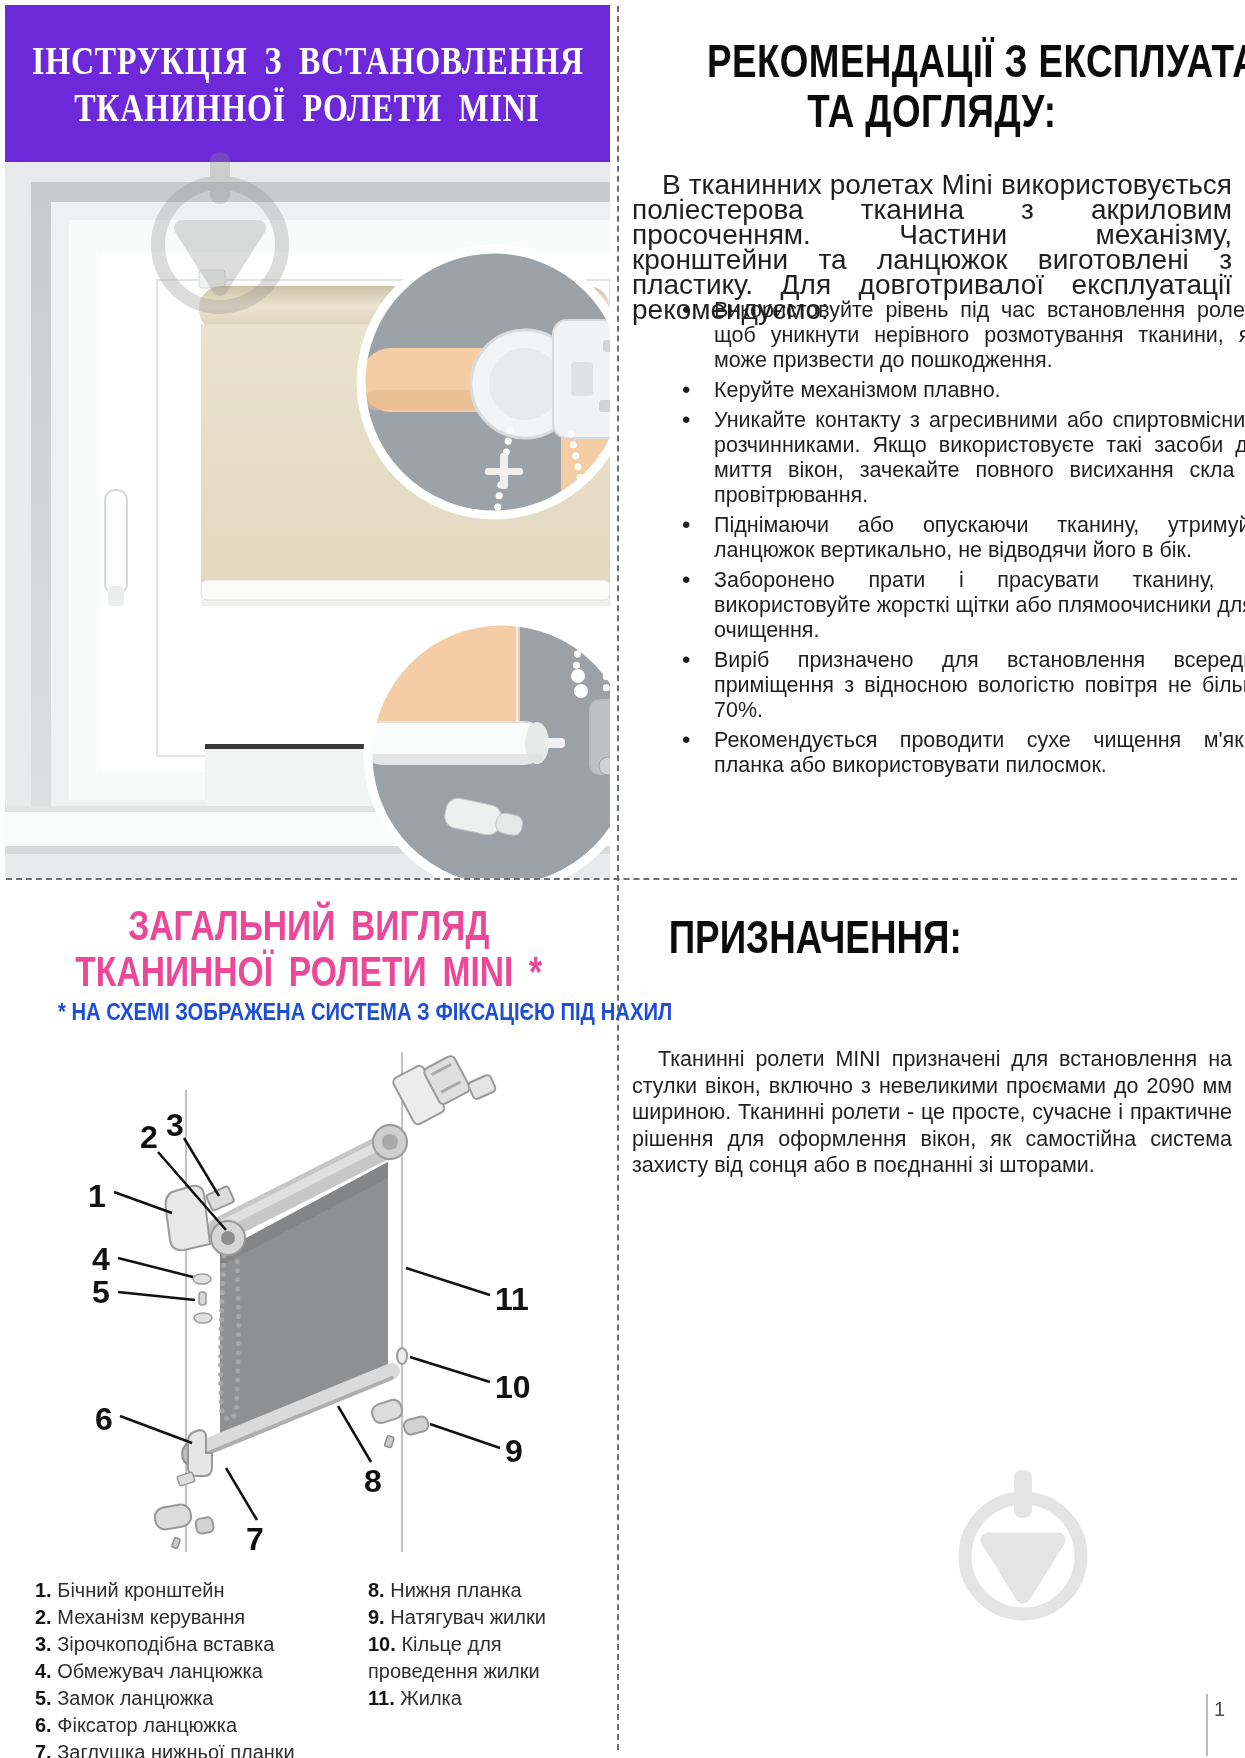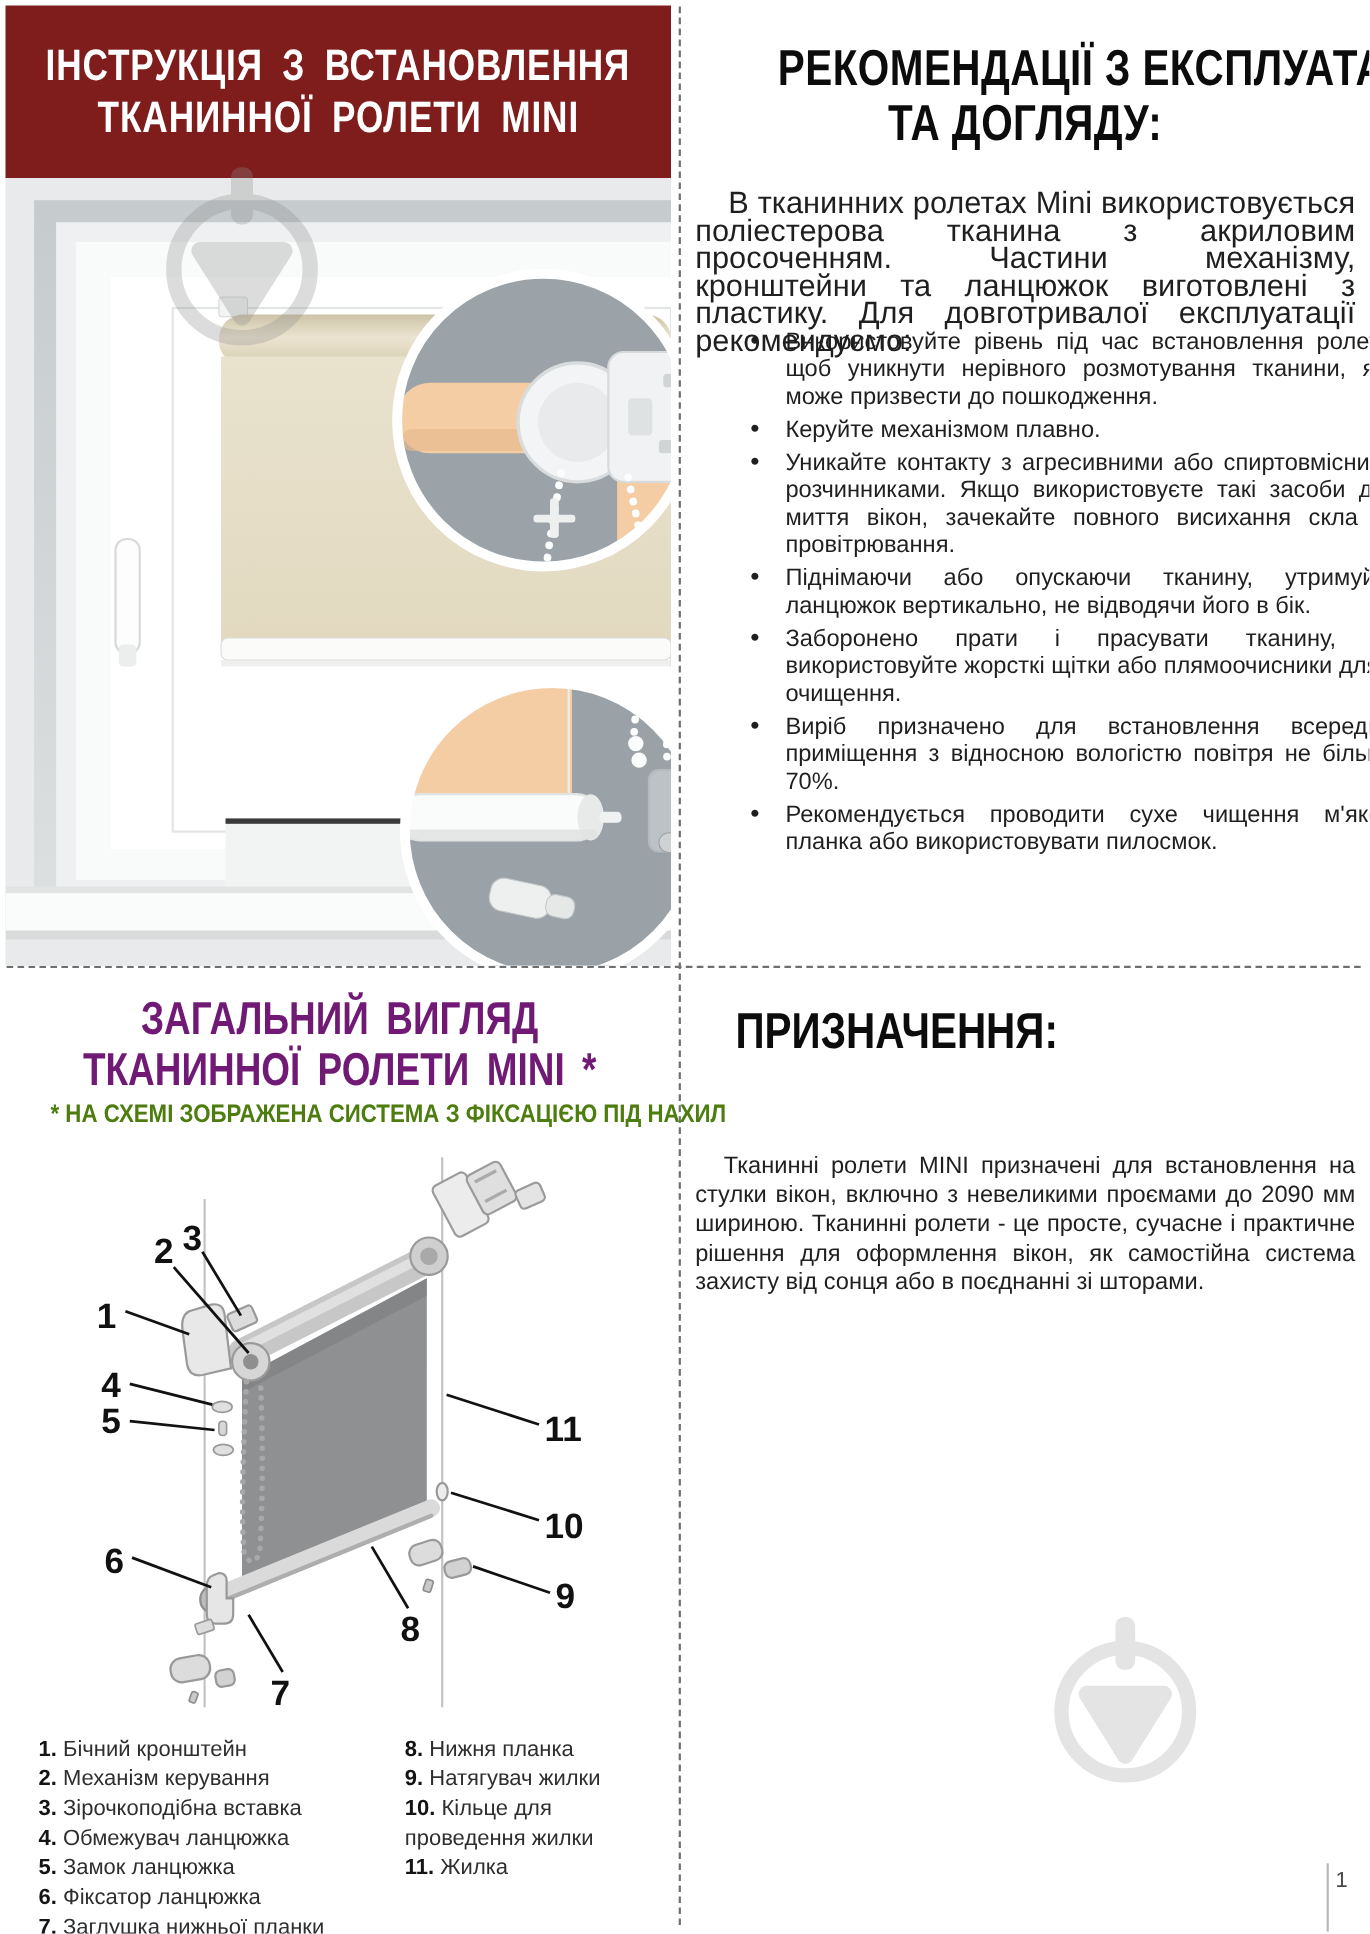--- a/index.html
+++ b/index.html
@@ -6,40 +6,40 @@
   .page{position:relative;width:1245px;height:1758px;background:#ffffff;overflow:hidden;
         font-family:"Liberation Sans",sans-serif;color:#1f1f1f;}
   
   .divider-v{position:absolute;left:617px;top:6px;height:1744px;width:0;border-left:2px dashed #6f6f6f;}
   .divider-h{position:absolute;left:6px;top:878px;width:1231px;height:0;border-top:2px dashed #6f6f6f;}
 
   .cond{display:inline-block;transform:scaleX(0.8);transform-origin:50% 50%;white-space:nowrap;}
   .cond9{display:inline-block;transform:scaleX(0.88);transform-origin:50% 50%;white-space:nowrap;}
 
   
-  .tl-band{position:absolute;left:5px;top:5px;width:605px;height:157px;background:#7f1d1d;
-           display:flex;flex-direction:column;justify-content:center;align-items:center;}
+  .tl-band{position:absolute;left:5px;top:5px;width:605px;height:157px;background:#6d28d9;
+           display:flex;flex-direction:column;justify-content:center;align-items:center;font-family:Liberation Serif, serif;}
   .tl-band .line{color:#ffffff;font-weight:bold;font-size:40px;line-height:47px;
                  letter-spacing:1px;word-spacing:10px;text-align:center;}
   .photo-wrap{position:absolute;left:5px;top:162px;width:605px;height:716px;background:#e9eaeb;overflow:hidden;}
   .wm-tl{position:absolute;left:128px;top:150px;opacity:0.30;pointer-events:none;}
 
   
   .tr-title{position:absolute;left:632px;top:36px;width:600px;text-align:center;color:#0c0c0c;}
   .tr-title .line{font-weight:bold;font-size:46px;line-height:50px;letter-spacing:0.5px;}
   .tr-intro{position:absolute;left:632px;top:172px;width:600px;font-size:28px;line-height:25px;
             text-align:justify;text-indent:30px;}
   .tr-list{position:absolute;left:656px;top:282px;width:600px;margin:16px;padding:0;list-style:none;}
   .tr-list li{position:relative;padding-left:42px;margin-bottom:5px;font-size:21.5px;line-height:25px;text-align:justify;}
   .tr-list li::before{content:"\2022";position:absolute;left:10px;top:-1px;font-size:24px;}
 
   
-  .bl-title{position:absolute;left:0px;top:903px;width:617px;text-align:center;color:#701a75;}
+  .bl-title{position:absolute;left:0px;top:903px;width:617px;text-align:center;color:#ec4899;}
   .bl-title .line{font-weight:bold;font-size:42px;line-height:46px;word-spacing:8px;}
-  .bl-sub{position:absolute;left:4px;top:998px;width:605px;text-align:center;color:#4d7c0f;
+  .bl-sub{position:absolute;left:16px;top:998px;width:605px;text-align:center;color:#1d4ed8;
           font-weight:bold;font-size:23px;line-height:28px;}
   .diagram-wrap{position:absolute;left:0px;top:1040px;width:617px;height:520px;}
   .legend{position:absolute;font-size:20px;line-height:27px;color:#2e2e2e;margin-top:19px;}
   .legend .it{white-space:normal;}
   .legend b{color:#141414;}
   .legend-left{left:35px;top:1558px;width:310px;}
   .legend-right{left:368px;top:1558px;width:235px;}
 
   
   .br-title{position:absolute;left:632px;top:912px;width:600px;text-align:left;color:#0c0c0c;}

